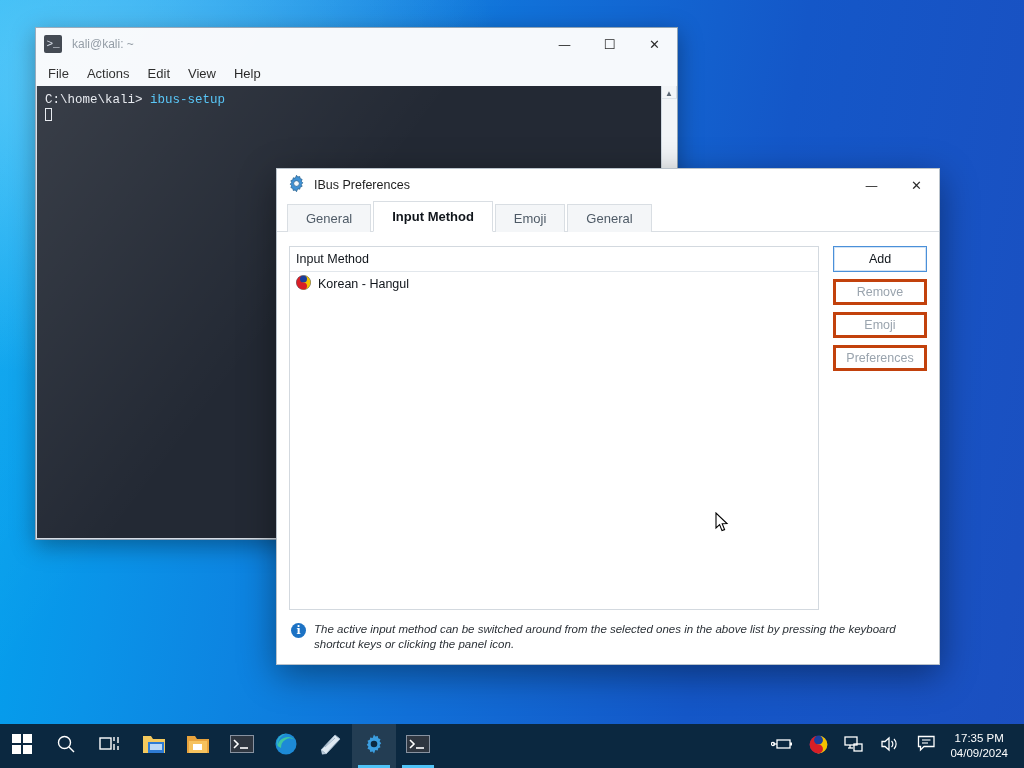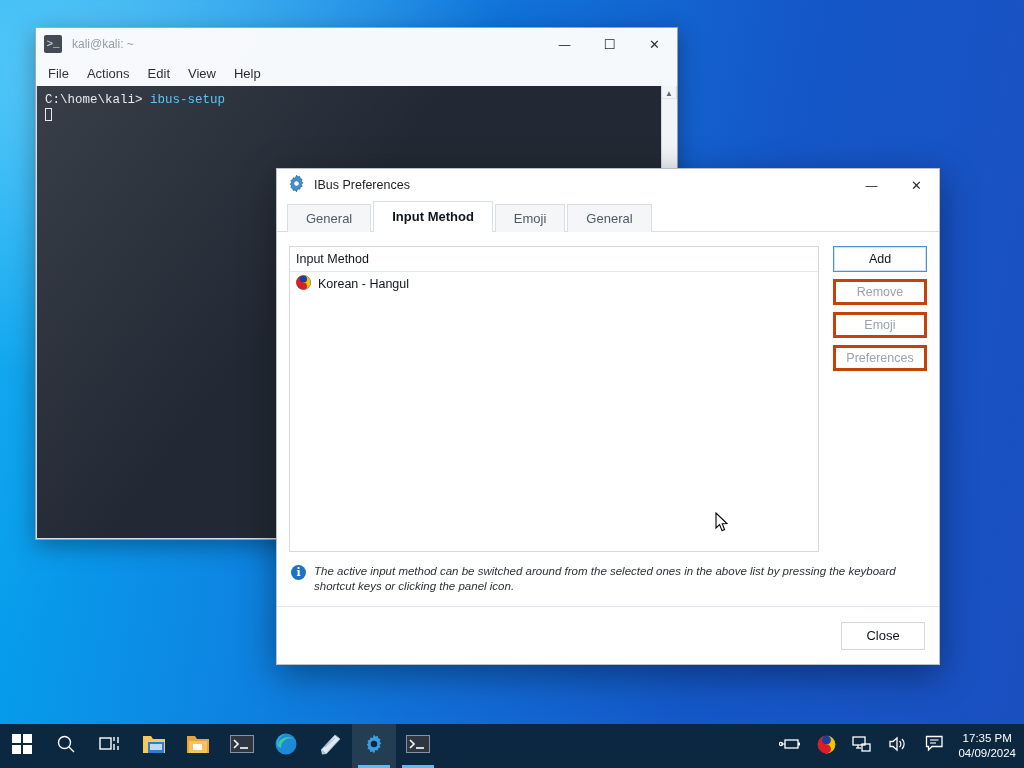--- a/index.html
+++ b/index.html
@@ -252,20 +252,21 @@
   }
   .tb-item.active { background: rgba(255,255,255,.10); }
   .tb-item.running::after {
     content: "";
     position: absolute; bottom: 0; left: 6px; right: 6px;
     height: 3px; background: #4fc3f7;
   }
   #tb-right {
     margin-left: auto;
     display: flex; align-items: center; height: 32px;
+    padding-right: 8px;
   }
   .tray-item {
     width: 36px; height: 44px;
     display: flex; align-items: center; justify-content: center;
   }
   #tb-clock {
     color: #ffffff; font-size: 11.5px;
     text-align: center; line-height: 15px;
     padding: 0 8px 0 6px;
   }
@@ -383,23 +384,20 @@
         </div>
 
       </div>
 
       <div id="hint-row">
         <span class="info-icon">i</span>
         <span id="hint-text">The active input method can be switched around from the selected ones in the above list by pressing the keyboard shortcut keys or clicking the panel icon.</span>
       </div>
     </div>
 
-    <div id="ibus-footer">
-      <div id="close-btn">Close</div>
-    </div>
   </div>
 
   <div id="mouse-cursor">
     <svg width="14" height="21" viewBox="0 0 14 21">
       <path d="M1 1 L1 16 L4.6 12.6 L7 18.6 L9.6 17.6 L7.2 11.8 L12 11.6 Z" fill="#ffffff" stroke="#000000" stroke-width="1.1"></path>
     </svg>
   </div>
 
   <div id="taskbar">
     <div id="tb-left">

